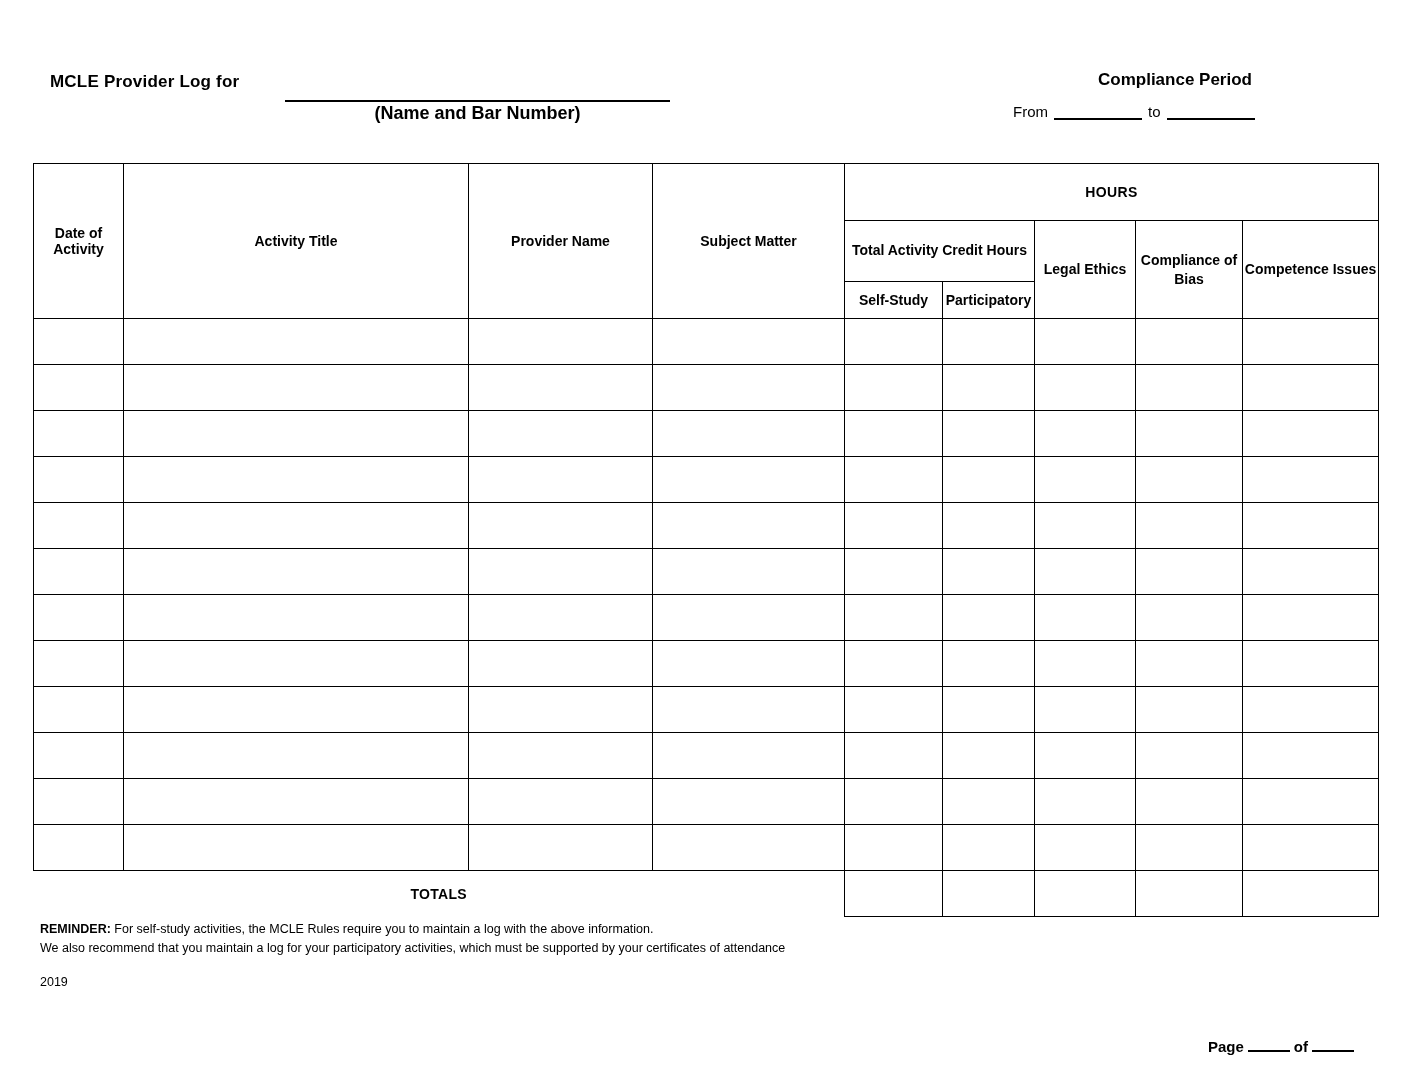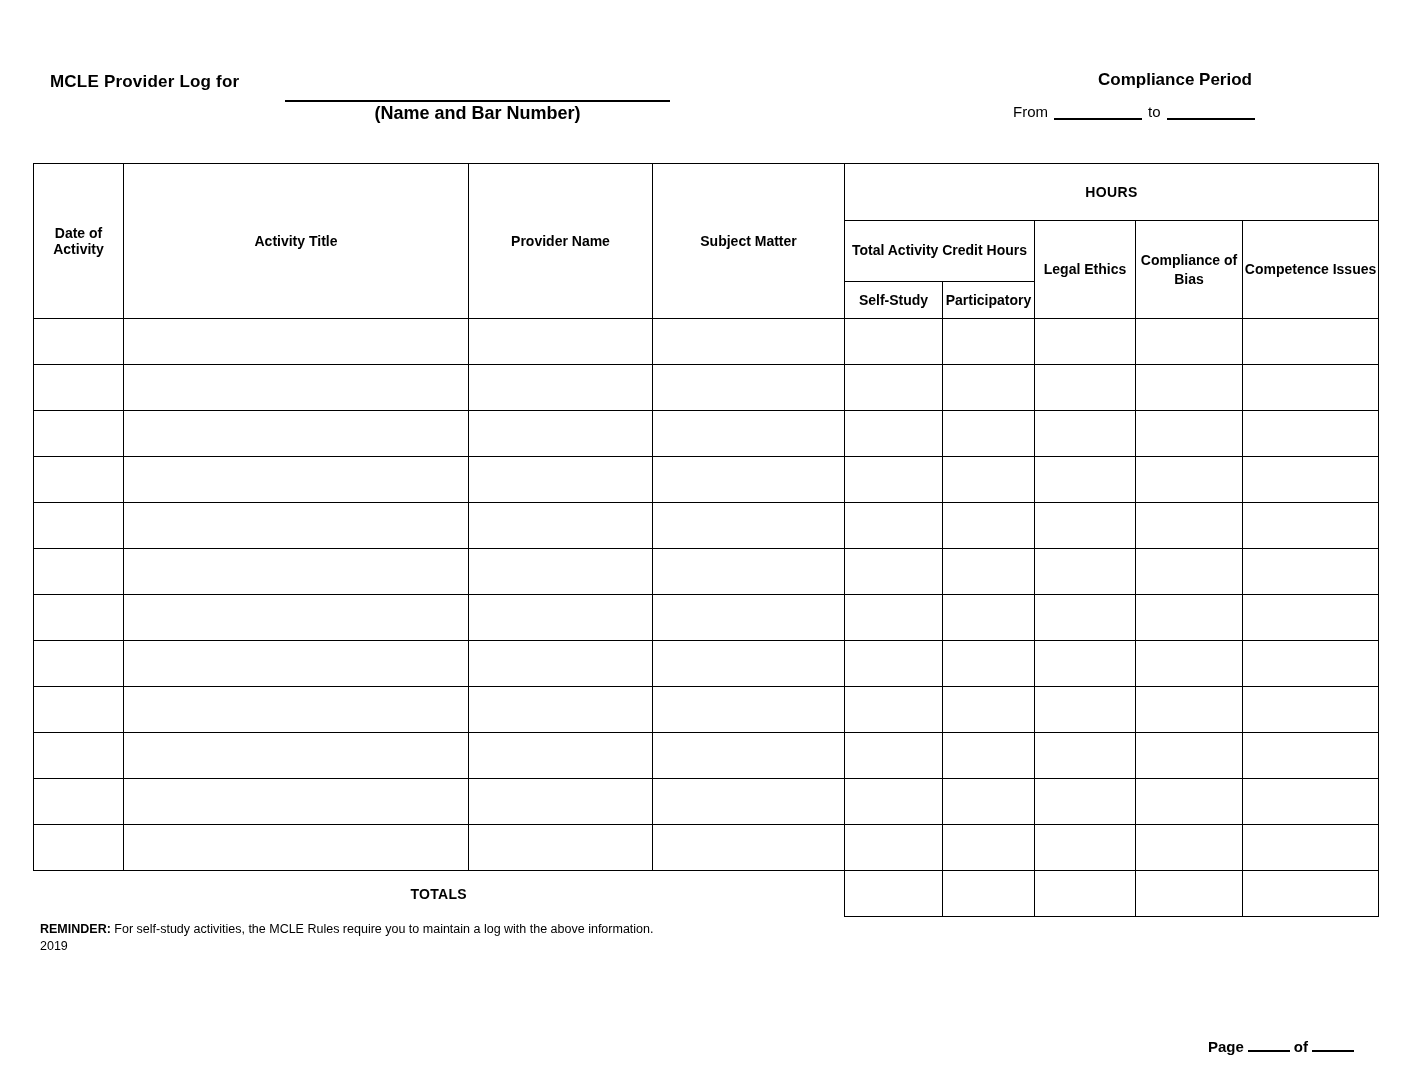--- a/index.html
+++ b/index.html
@@ -137,20 +137,21 @@
     width: 1330px;
   }
   .reminder-line1, .reminder-line2 {
     font-size: 12.5px;
     line-height: 1.55;
   }
   .reminder-lead {
     font-weight: bold;
   }
   .year {
+    margin-top: 16px;
     font-size: 12.5px;
   }
   .page-no {
     position: absolute;
     right: 50px;
     top: 1036px;
     font-size: 15px;
     font-weight: bold;
   }
   .page-no .blank-sm {
@@ -350,20 +351,21 @@
         <td></td>
         <td></td>
         <td></td>
         <td></td>
       </tr>
     </tbody>
   </table>
 
   <div class="footer">
     <div class="reminder-line1"><span class="reminder-lead">REMINDER:</span><span> For self-study activities, the MCLE Rules require you to maintain a log with the above information.</span></div>
+    <div class="reminder-line2">We also recommend that you maintain a log for your participatory activities, which must be supported by your certificates of attendance</div>
     <div class="year">2019</div>
   </div>
 
   <div class="page-no">
     <span>Page</span><span class="blank-sm"></span><span>of</span><span class="blank-sm"></span>
   </div>
 
 </div>
 
 </body></html>

